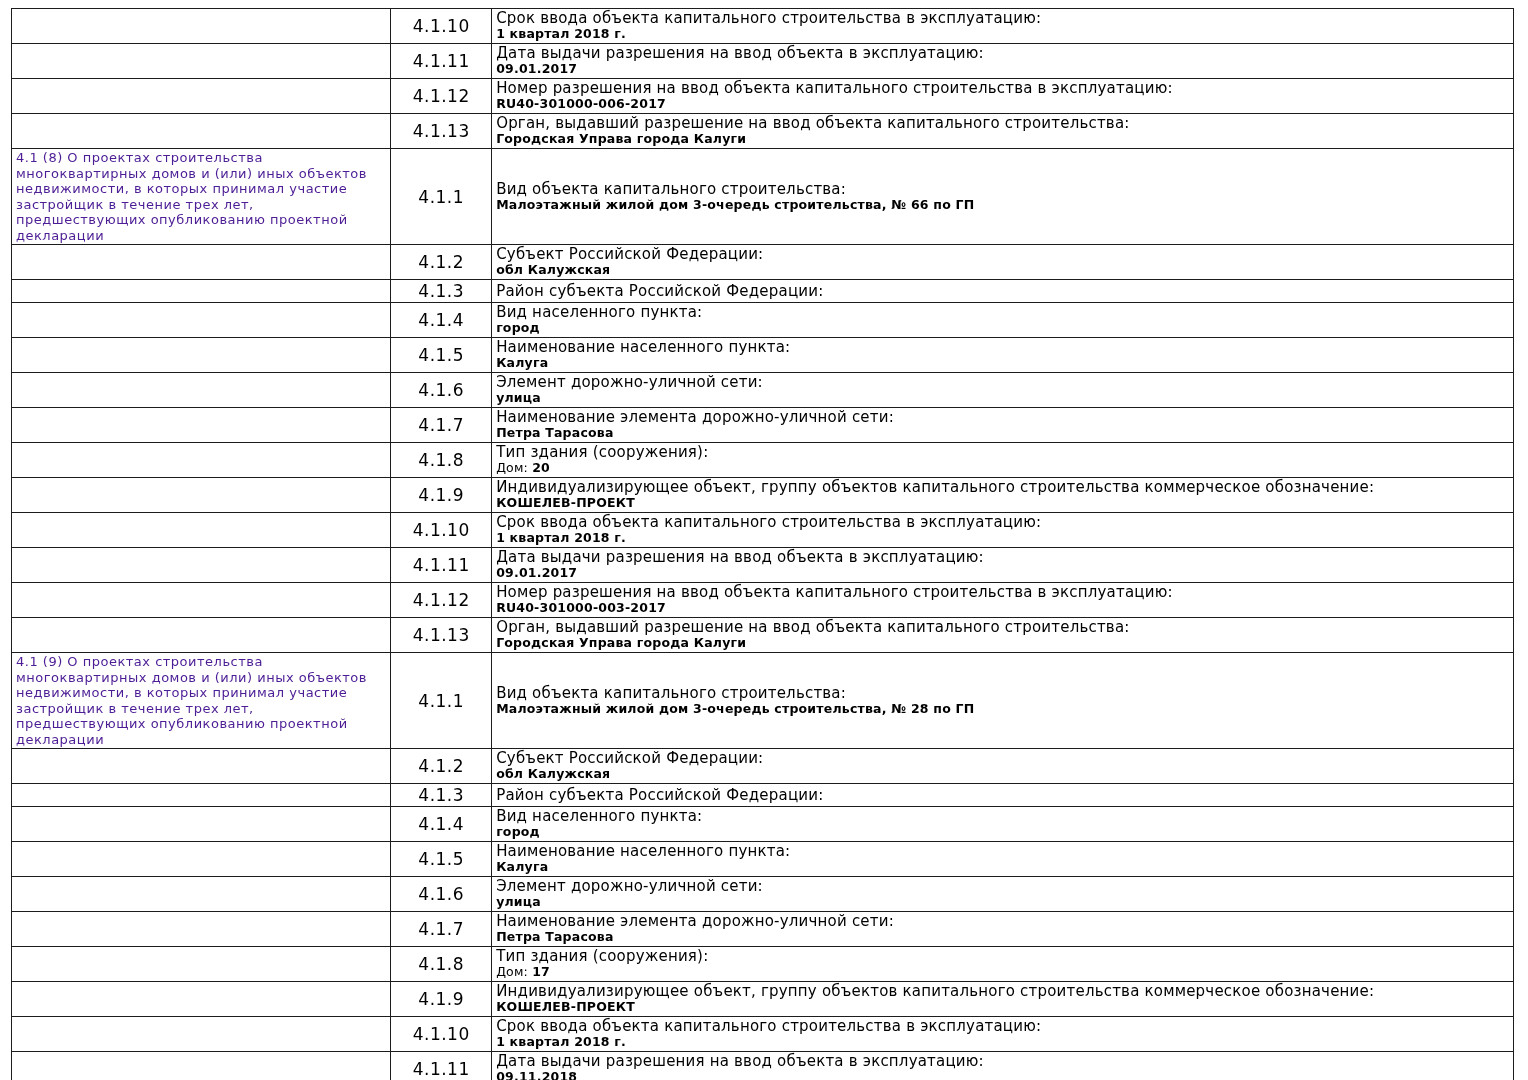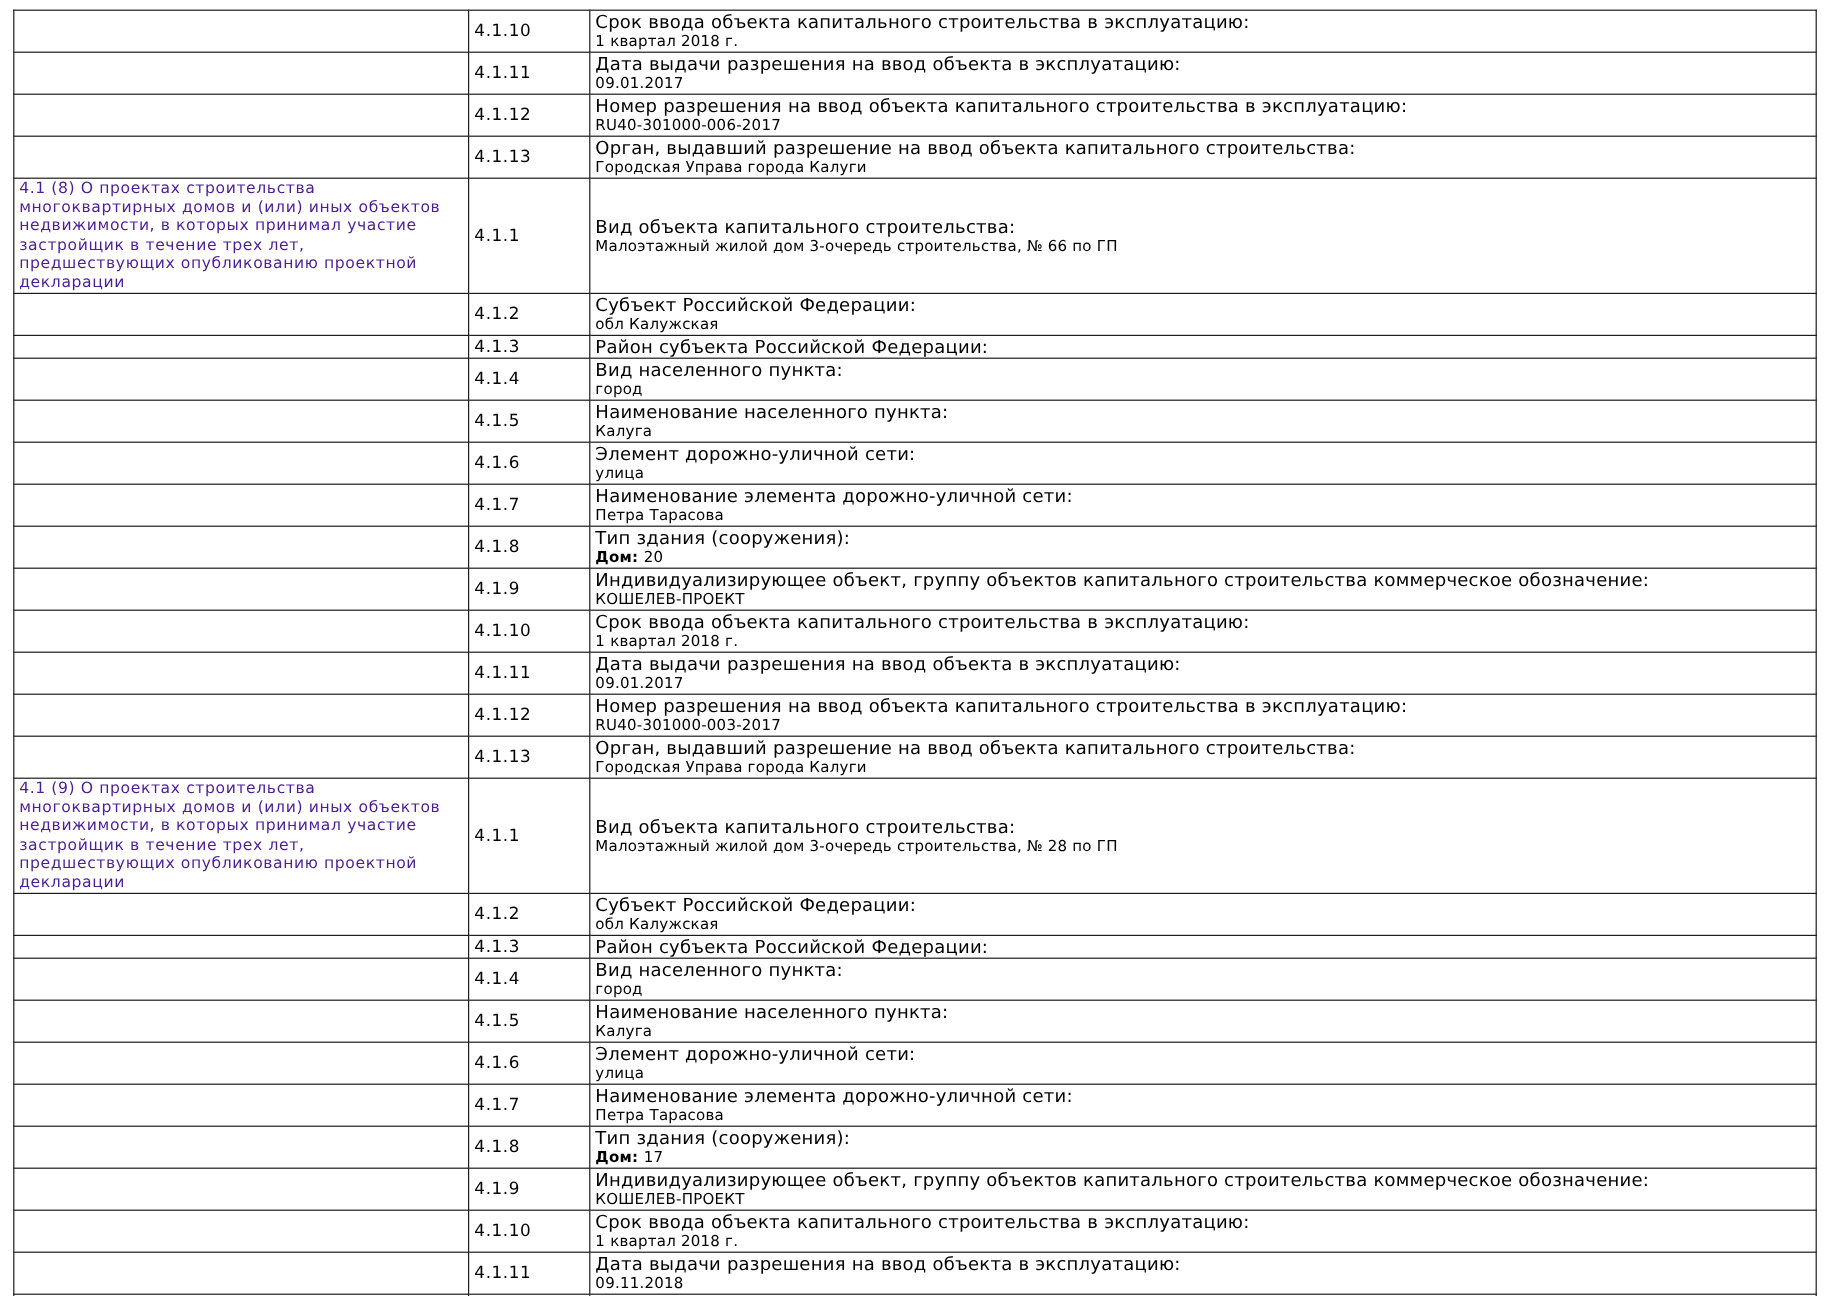--- a/index.html
+++ b/index.html
@@ -32,37 +32,38 @@
   td.c-section { width: 376px; }
   td.c-code    { width: 100px; }
   td.c-content { width: 1013px; }
   .section-text {
     font-size: 13px;
     line-height: 15.5px;
     letter-spacing: 0.5px;
     color: #4c1d95;
   }
   td.c-code {
-    font-size: 14px;
+    font-size: 17px;
     letter-spacing: 0.5px;
     padding-left: 5px;
+    text-align: center;
   }
   .label {
     font-size: 15px;
     line-height: 16px;
     letter-spacing: 0.2px;
     color: #000000;
   }
   .value {
     font-size: 12.5px;
     line-height: 16px;
     letter-spacing: 0.2px;
   }
-  .value .vp { font-weight: bold; }
-  .value .vb { font-weight: normal; margin-top: 12px; }
+  .value .vp { font-weight: normal; }
+  .value .vb { font-weight: bold; margin-top: 12px; }
 </style>
 </head>
 <body>
 
 <div class="page">
   <table class="decl">
     <colgroup>
       <col style="width:376px">
       <col style="width:100px">
       <col style="width:1013px">

